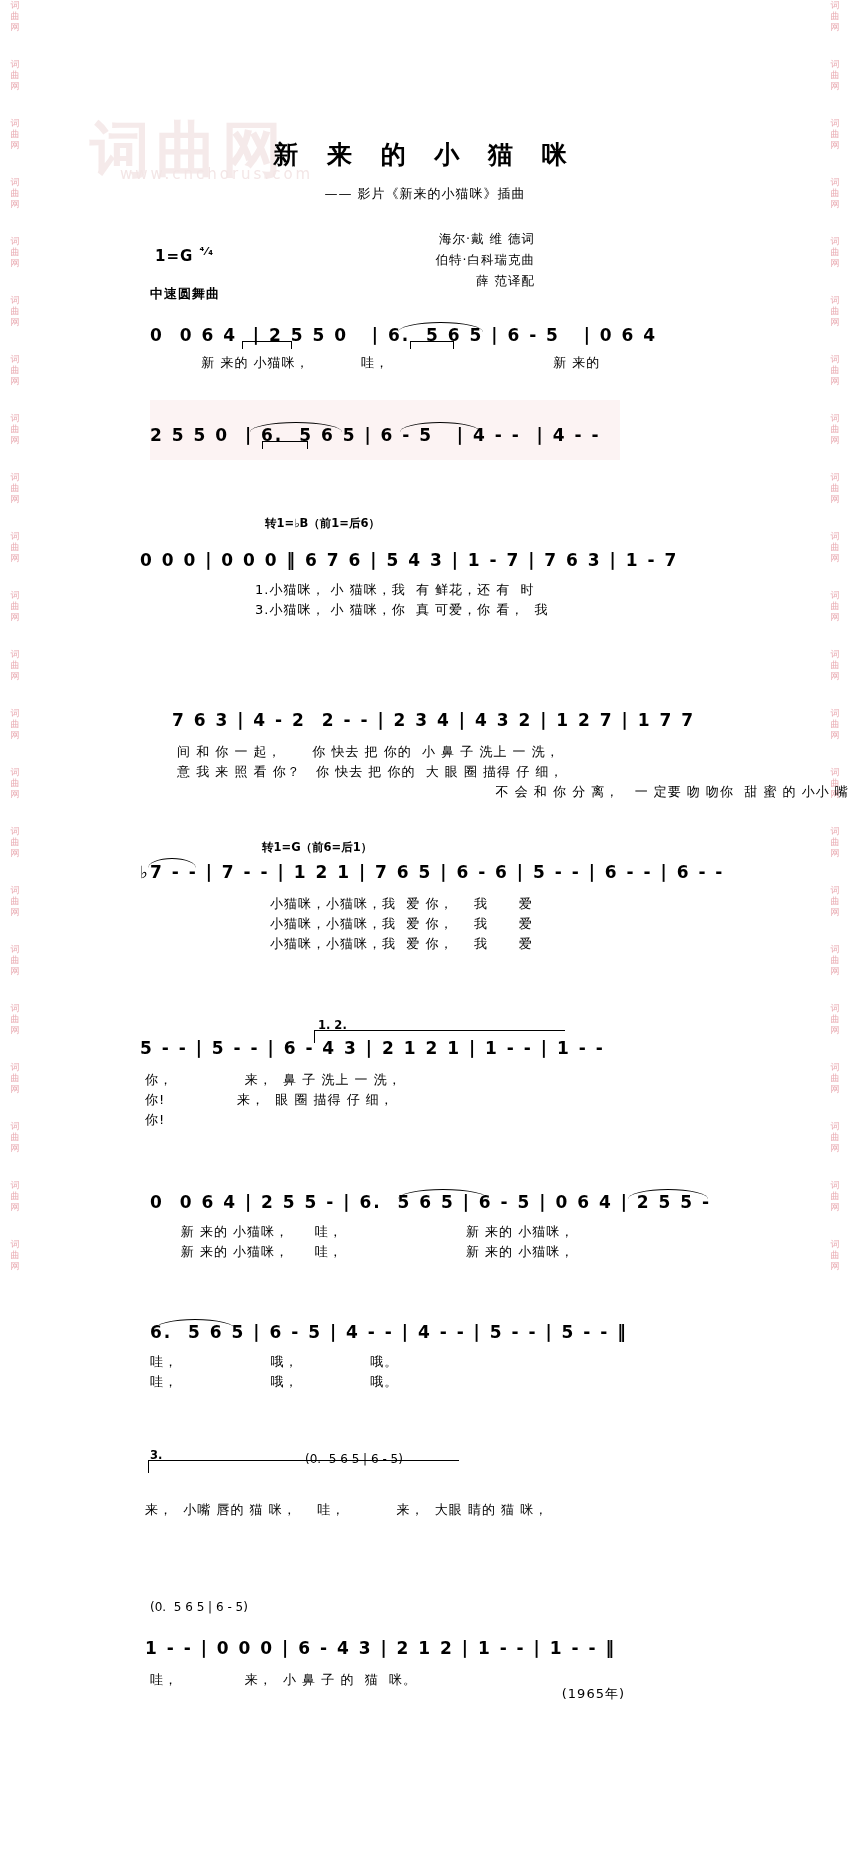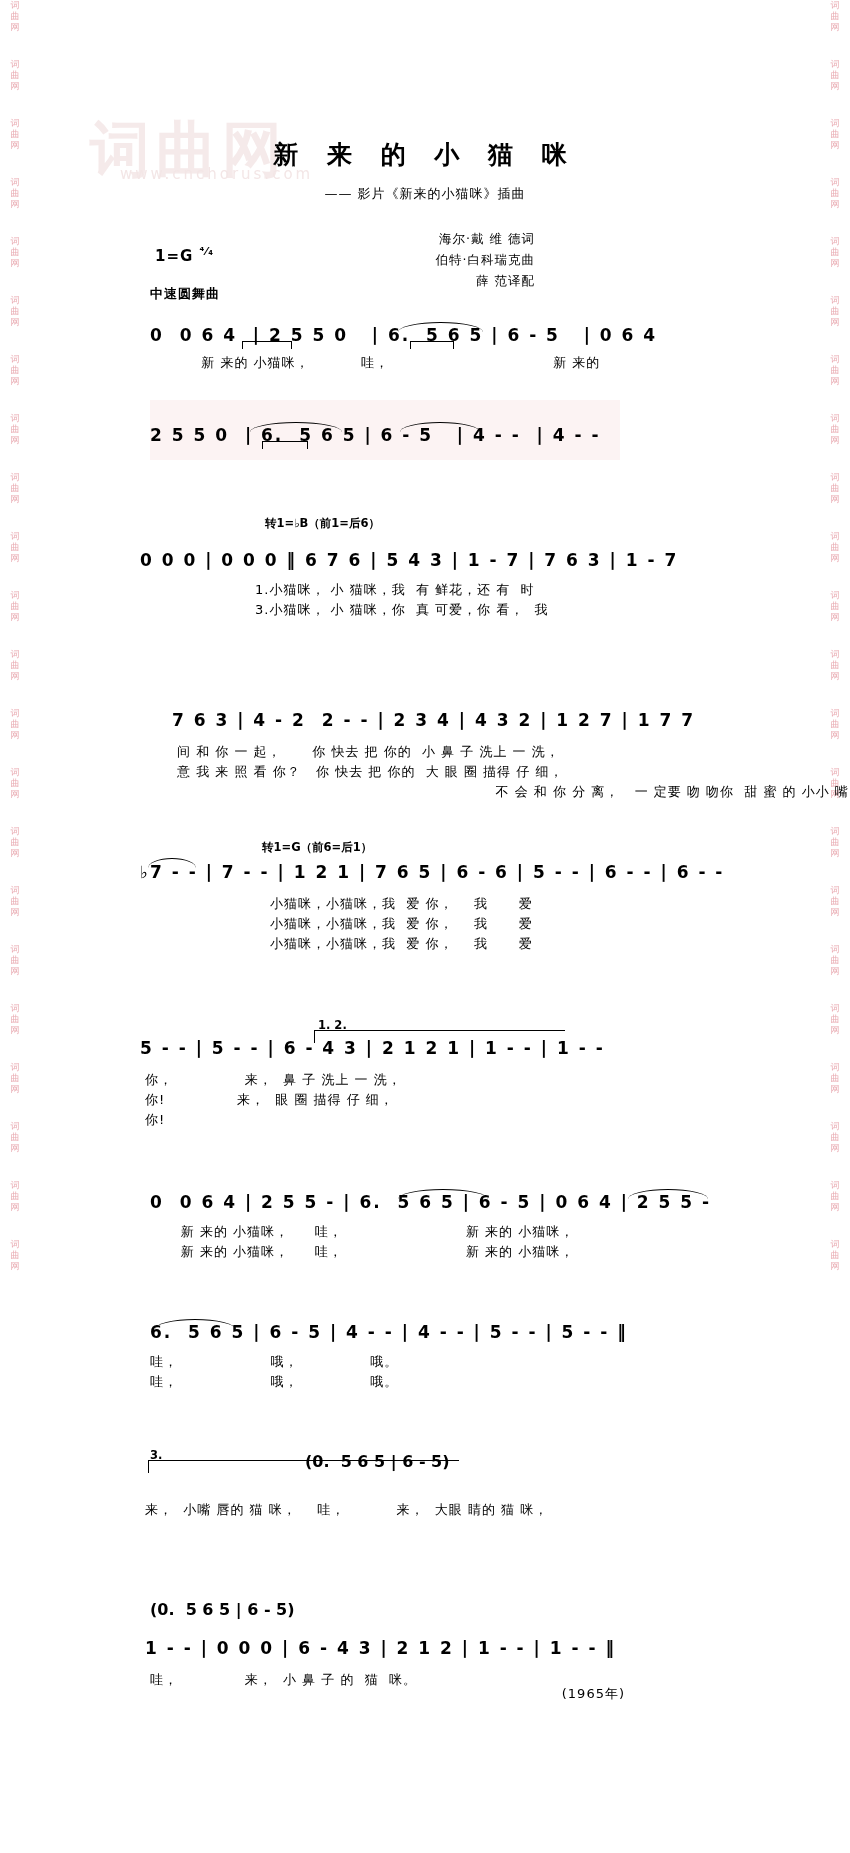--- a/index.html
+++ b/index.html
@@ -140,22 +140,22 @@
     letter-spacing:1px;
     white-space:pre;
     line-height:20px;
   }
   .marker{
     font-size:11.5px;
     font-weight:bold;
     white-space:pre;
   }
   .small-note{
-    font-size:16px;
-    font-weight:bold;
+    font-size:12px;
+    font-weight:normal;
     white-space:pre;
   }
   .year{
     position:absolute;
     right:125px;
     top:1685px;
     font-size:13px;
     letter-spacing:1px;
   }
   

